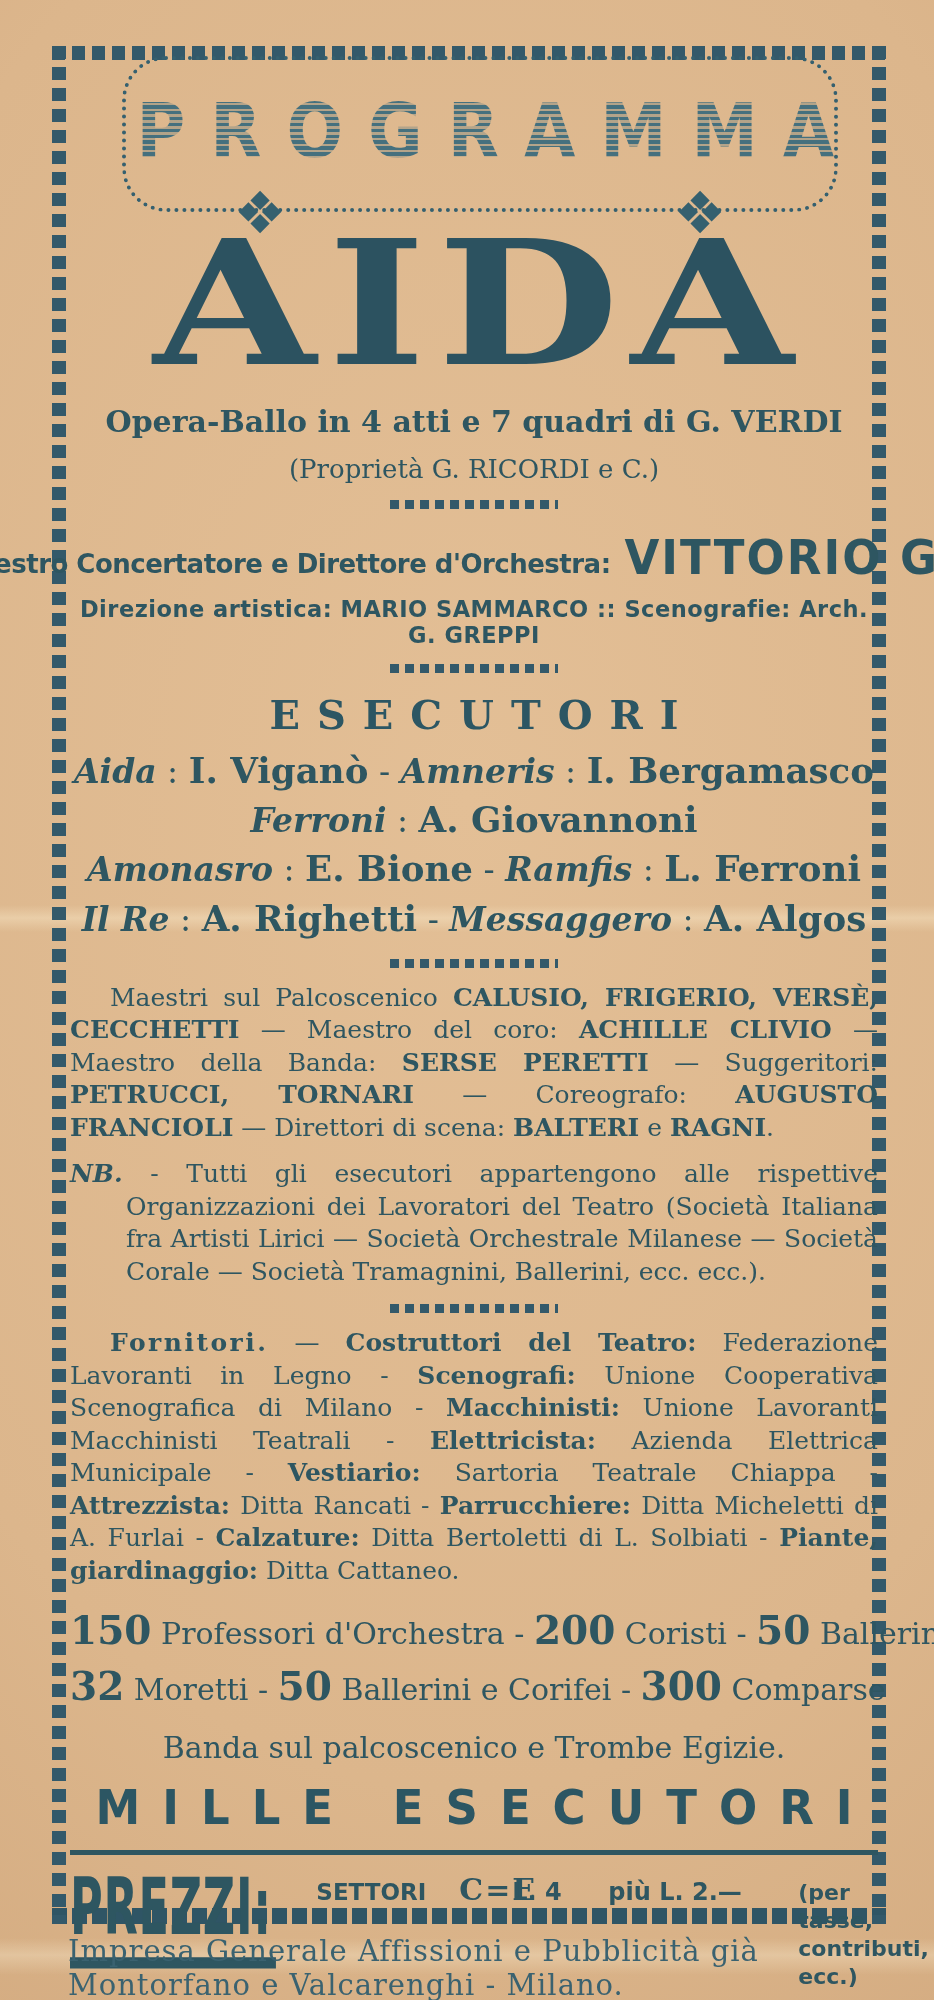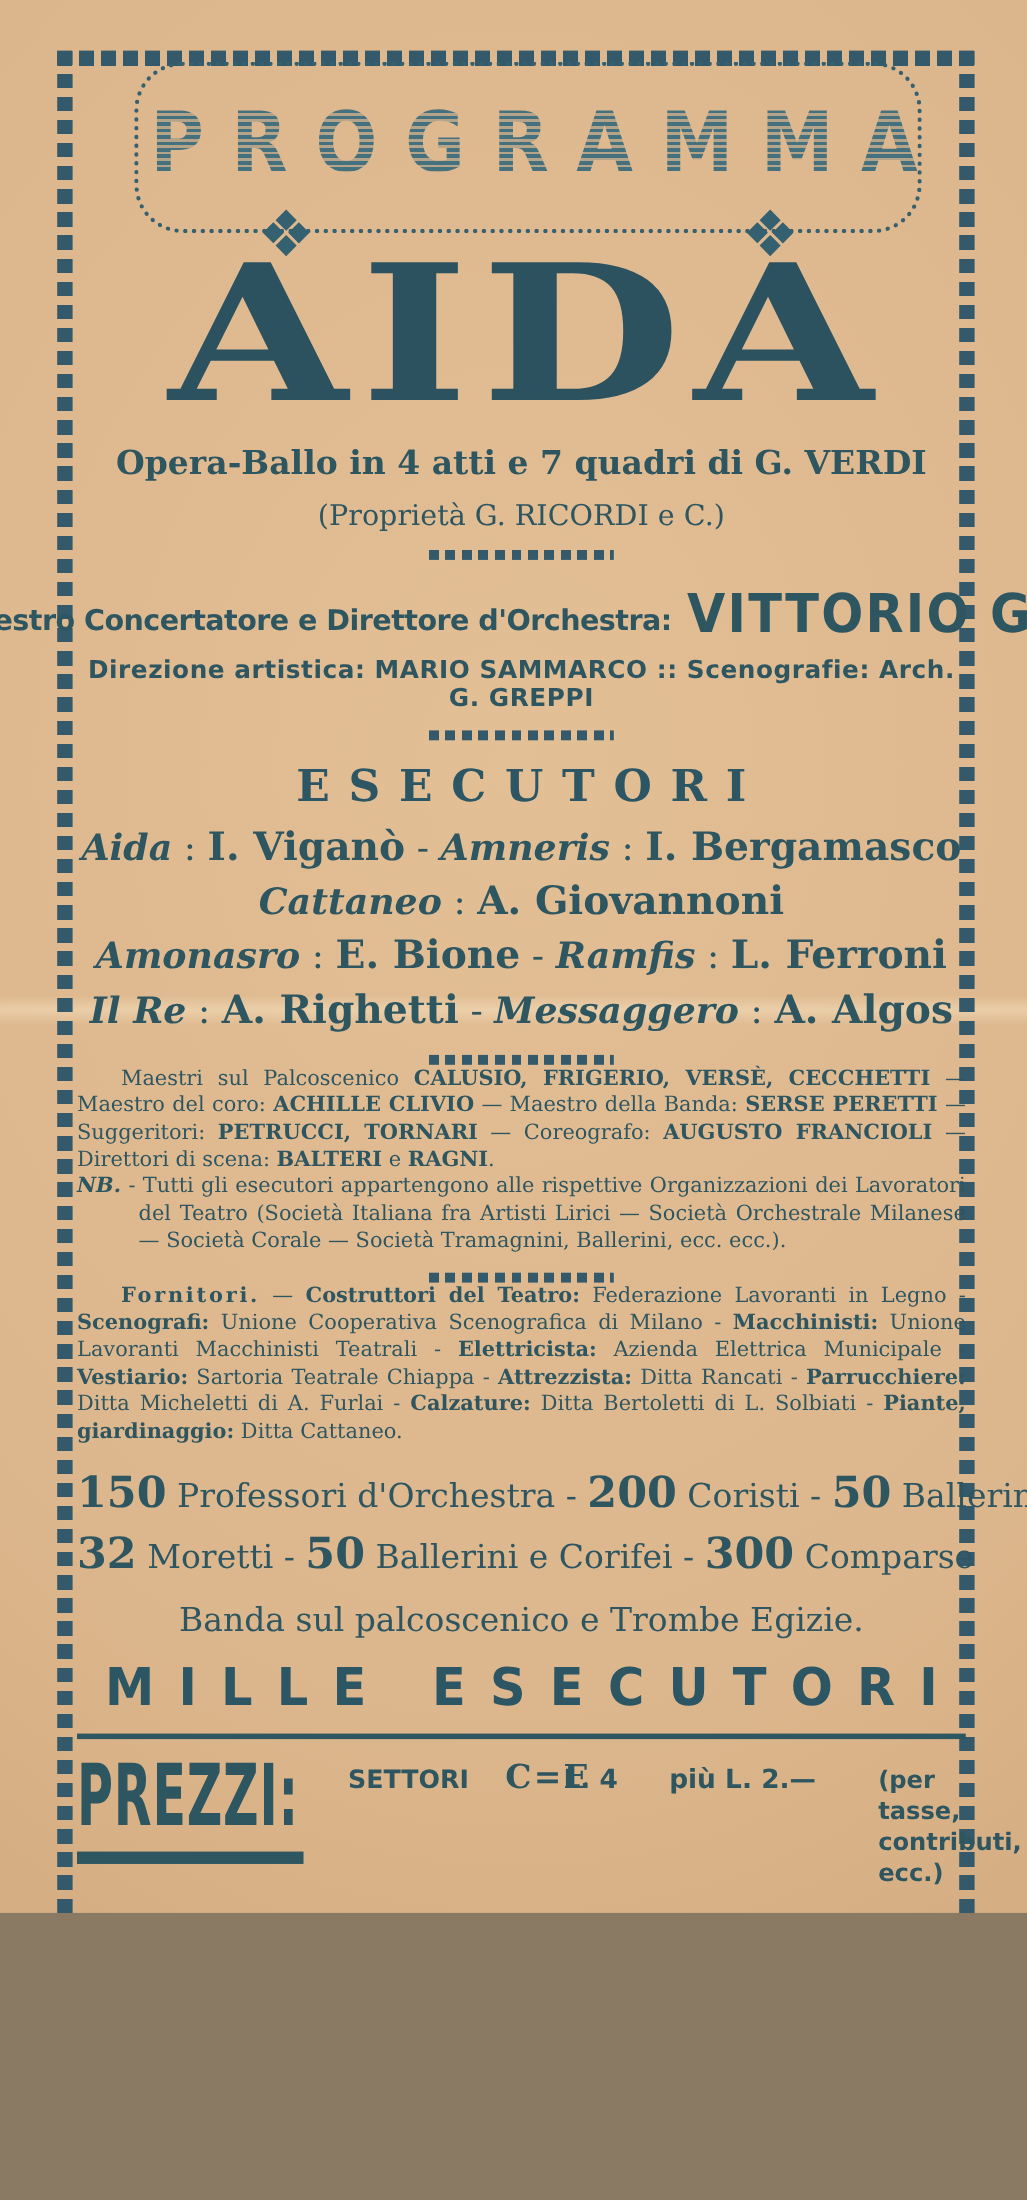--- a/index.html
+++ b/index.html
@@ -1,17 +1,17 @@
 <!DOCTYPE html>
 <html><head>
 <meta charset="utf-8">
 <style>
   html,body{margin:0;padding:0;background:#8a7a64;}
   .poster{
-    position:relative;width:934px;height:1739px;overflow:hidden;margin:0 auto;
+    position:relative;width:934px;height:2000px;overflow:hidden;margin:0 auto;
     background:
       linear-gradient(180deg, rgba(255,240,210,0) 905px, rgba(255,244,214,.35) 918px, rgba(255,240,210,0) 932px),
       linear-gradient(180deg, rgba(255,240,210,0) 1938px, rgba(255,246,220,.30) 1955px, rgba(255,240,210,0) 1975px),
       radial-gradient(ellipse 130% 90% at 50% 40%, #e3bf96 0%, #dcb68c 55%, #d2a97e 88%, #c99f74 100%);
     font-family:"DejaVu Serif", serif;
     color:#2e5661;
   }
   
   .frame{position:absolute;background:transparent;}
   .f-top   {left:52px;top:46px;width:834px;height:14px;background:repeating-linear-gradient(90deg,#33596a 0 13px,transparent 13px 20px);}
@@ -54,21 +54,21 @@
   .conductor{margin-top:22px;display:flex;justify-content:center;align-items:baseline;gap:14px;white-space:nowrap;}
   .conductor .label{font-family:"DejaVu Sans", sans-serif;font-weight:bold;font-size:26px;letter-spacing:-0.5px;}
   .conductor .name{font-family:"DejaVu Sans", sans-serif;font-weight:bold;font-size:45px;letter-spacing:2px;transform:scaleY(1.08);}
   .artistic{margin-top:12px;font-family:"DejaVu Sans", sans-serif;font-weight:bold;font-size:22.5px;letter-spacing:0.5px;}
 
   .esecutori{margin-top:18px;font-weight:bold;font-size:40px;letter-spacing:17px;text-indent:17px;color:#2c5663;}
   .cast{margin-top:8px;font-size:33px;line-height:1.38;}
   .cast .sg-i{font-style:italic;}
   .cast .sg-b{font-weight:bold;font-size:1.08em;}
 
-  .para{font-size:19px;line-height:1.3;text-align:justify;}
+  .para{font-size:25px;line-height:1.3;text-align:justify;margin-top:14px;}
   .para.indent{text-indent:40px;}
   .para.hang{padding-left:56px;text-indent:-56px;text-align:justify;}
   .sg-b{font-weight:bold;}
   .sg-i{font-style:italic;font-weight:bold;}
   .sg-sp{font-weight:bold;letter-spacing:2.5px;}
   .sg-num{font-weight:bold;font-size:1.30em;}
 
   .numbers{margin-top:16px;font-size:30px;line-height:1.42;text-align:center;}
   .numbers .line{white-space:nowrap;}
   .banda{font-size:30px;text-align:center;margin-top:16px;}
@@ -128,21 +128,21 @@
       <span class="name">VITTORIO GUI</span>
     </div>
     <div class="artistic">Direzione artistica: MARIO SAMMARCO :: Scenografie: Arch. G. GREPPI</div>
 
     <div class="dotsep"></div>
 
     <div class="esecutori">ESECUTORI</div>
 
     <div class="cast">
       <div><span class="sg-i">Aida</span><span> : </span><span class="sg-b">I. Viganò</span><span> - </span><span class="sg-i">Amneris</span><span> : </span><span class="sg-b">I. Bergamasco</span></div>
-      <div><span class="sg-i">Cattaneo</span><span> : </span><span class="sg-b">A. Giovannoni</span></div>
+      <div><span class="sg-i">Ferroni</span><span> : </span><span class="sg-b">A. Giovannoni</span></div>
       <div><span class="sg-i">Amonasro</span><span> : </span><span class="sg-b">E. Bione</span><span> - </span><span class="sg-i">Ramfis</span><span> : </span><span class="sg-b">L. Ferroni</span></div>
       <div><span class="sg-i">Il Re</span><span> : </span><span class="sg-b">A. Righetti</span><span> - </span><span class="sg-i">Messaggero</span><span> : </span><span class="sg-b">A. Algos</span></div>
     </div>
 
     <div class="dotsep"></div>
 
     <div class="para indent"><span>Maestri sul Palcoscenico </span><span class="sg-b">CALUSIO, FRIGERIO, VERSÈ, CECCHETTI</span><span> — Maestro del coro: </span><span class="sg-b">ACHILLE CLIVIO</span><span> — Maestro della Banda: </span><span class="sg-b">SERSE PERETTI</span><span> — Suggeritori: </span><span class="sg-b">PETRUCCI, TORNARI</span><span> — Coreografo: </span><span class="sg-b">AUGUSTO FRANCIOLI</span><span> — Direttori di scena: </span><span class="sg-b">BALTERI</span><span> e </span><span class="sg-b">RAGNI</span><span>.</span></div>
 
     <div class="para hang"><span class="sg-i">NB.</span><span> - Tutti gli esecutori appartengono alle rispettive Organizzazioni dei Lavoratori del Teatro (Società Italiana fra Artisti Lirici — Società Orchestrale Milanese — Società Corale — Società Tramagnini, Ballerini, ecc. ecc.).</span></div>
 

